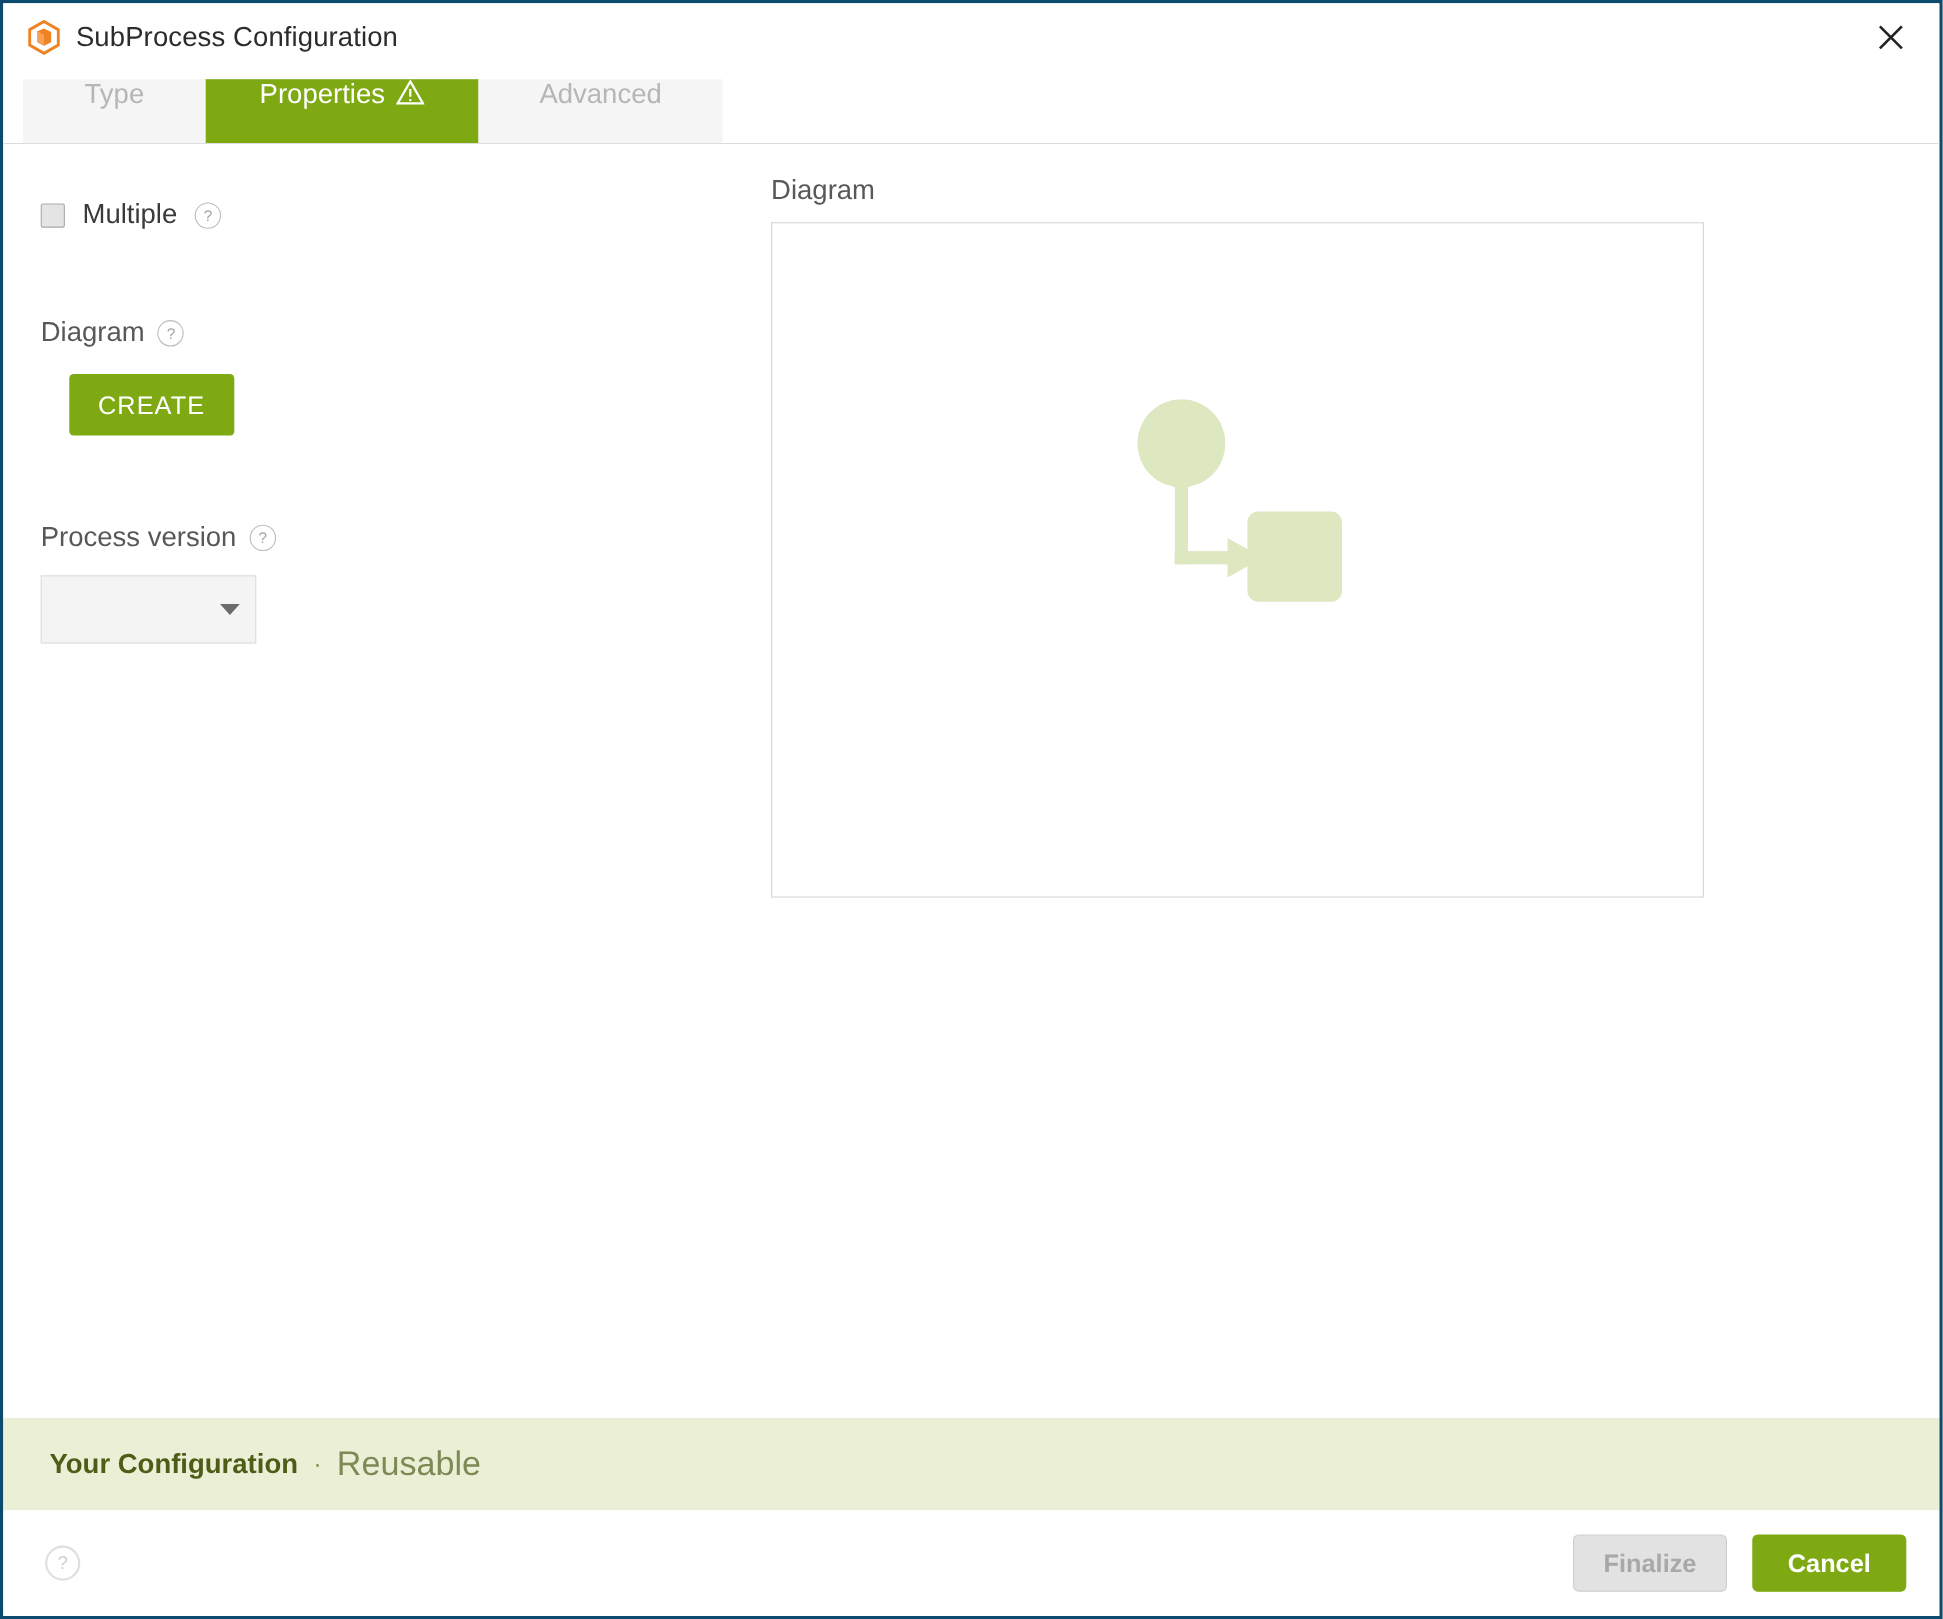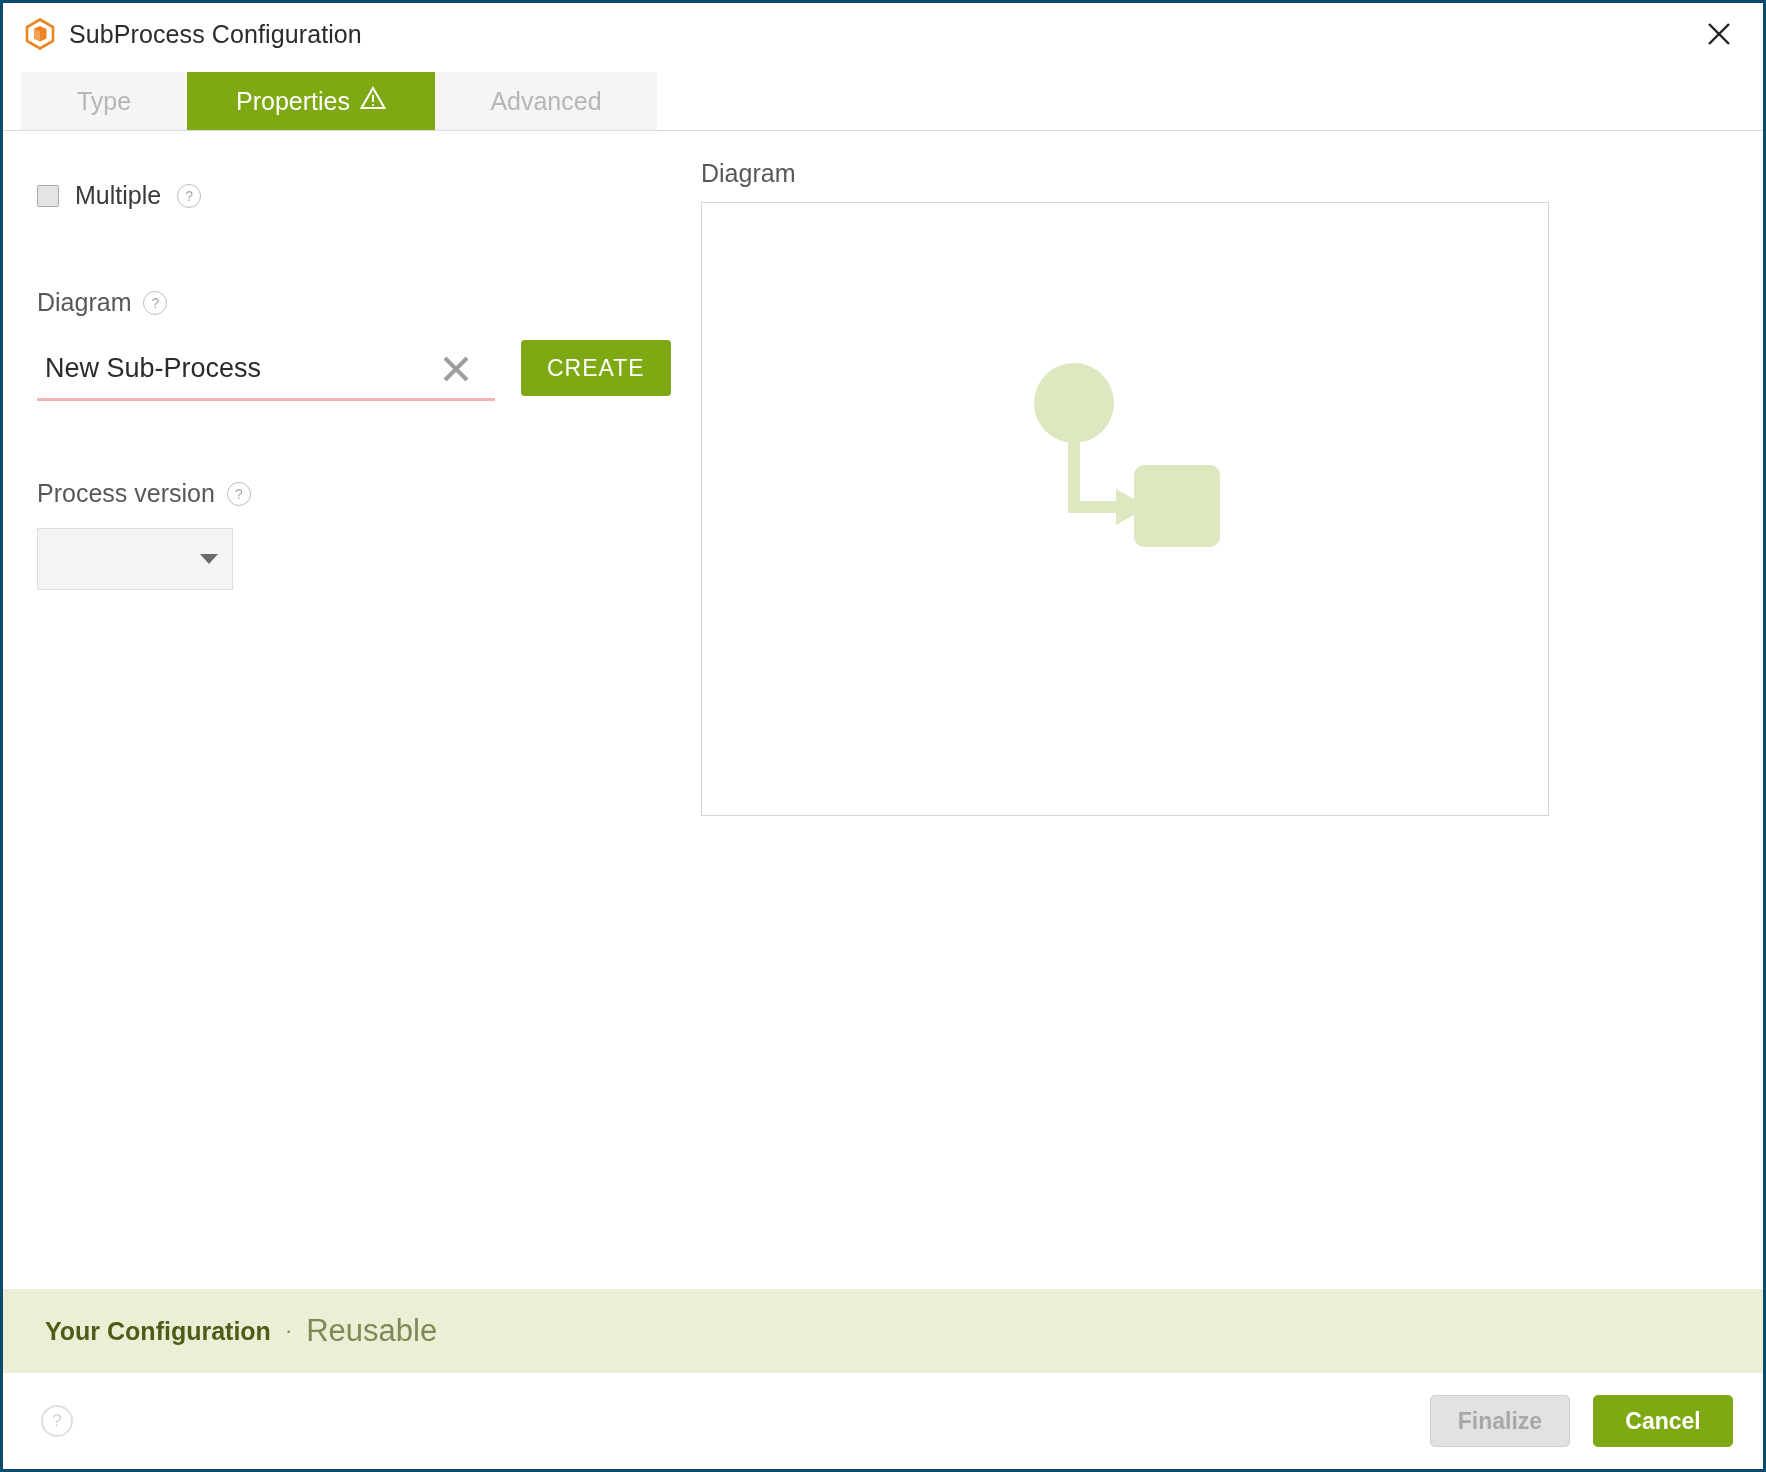--- a/index.html
+++ b/index.html
@@ -68,21 +68,21 @@
     padding-left: 18px;
     border-bottom: 1px solid #dcdcdc;
     background: #ffffff;
     box-sizing: border-box;
   }
   .tab {
     height: 58px;
     min-width: 166px;
     box-sizing: border-box;
     display: flex;
-    align-items: center;
+    align-items: flex-start;
     justify-content: center;
     gap: 10px;
     font-size: 25px;
     cursor: pointer;
     user-select: none;
   }
   .tab.inactive {
     background: #f5f5f5;
     color: #b6b6b6;
   }
@@ -348,29 +348,20 @@
         <span class="check-label">Multiple</span>
         <span class="help-ico">?</span>
       </div>
 
       <div id="process-block">
         <div class="field-label">
           <span>Diagram</span>
           <span class="help-ico">?</span>
         </div>
         <div class="input-row">
-          <div class="txt-wrap">
-            <span class="txt-value">New Sub-Process</span>
-            <span class="clear-x">
-              <svg viewBox="0 0 30 30" width="30" height="30">
-                <line x1="4" y1="4" x2="26" y2="26" stroke="#9e9e9e" stroke-width="4"></line>
-                <line x1="26" y1="4" x2="4" y2="26" stroke="#9e9e9e" stroke-width="4"></line>
-              </svg>
-            </span>
-          </div>
           <button id="create-btn">CREATE</button>
         </div>
       </div>
 
       <div id="version-block">
         <div class="field-label">
           <span>Process version</span>
           <span class="help-ico">?</span>
         </div>
         <div class="select-box">

